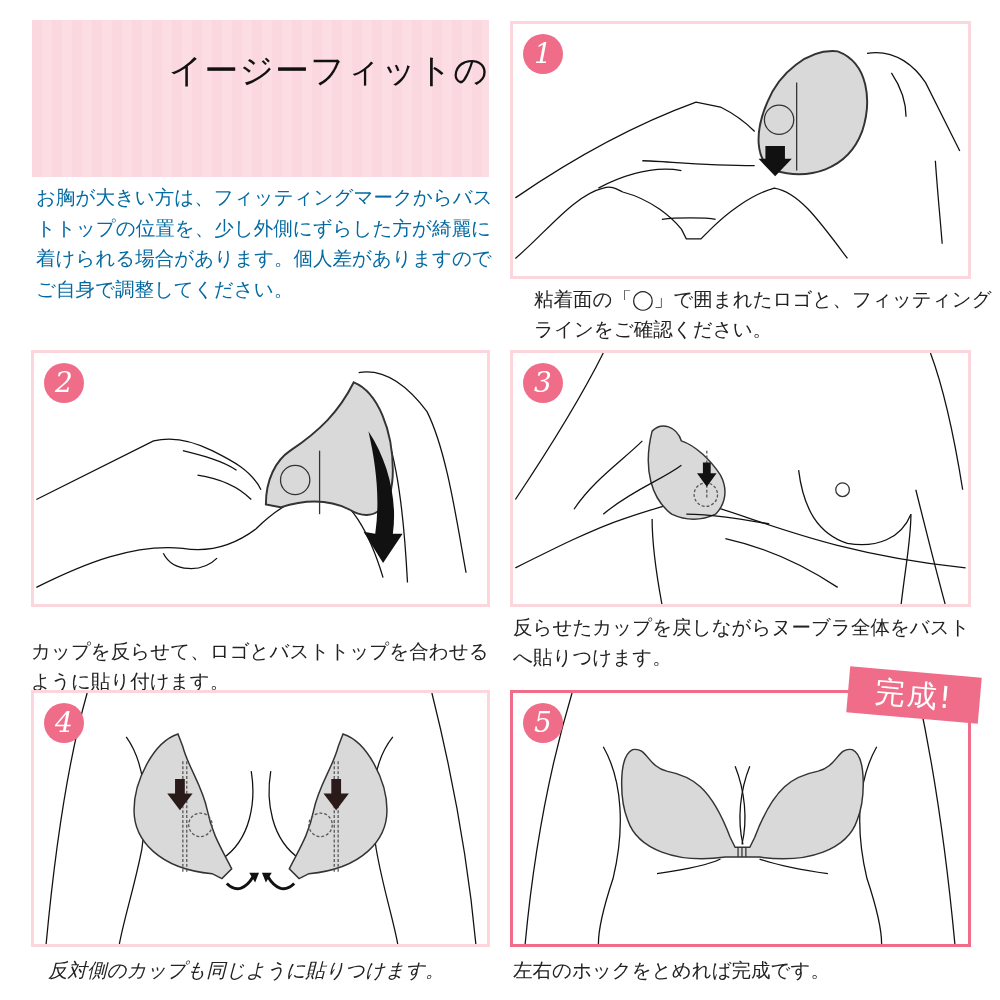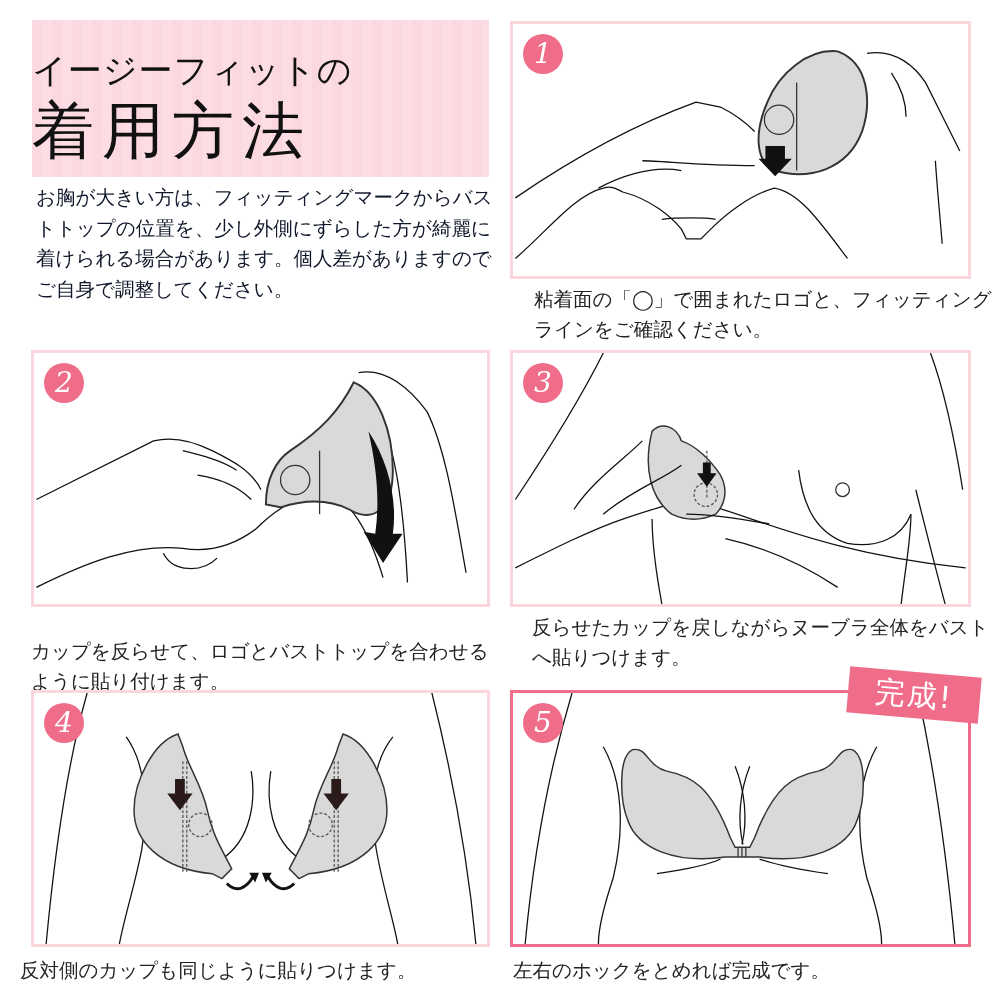--- a/index.html
+++ b/index.html
@@ -2,36 +2,36 @@
 <html><head>
 <meta charset="utf-8">
 <style>
   * { box-sizing: border-box; margin: 0; padding: 0; }
   html, body { width: 1000px; height: 1000px; background: #ffffff; overflow: hidden; }
   body { position: relative; font-family: "DejaVu Sans", "Liberation Sans", sans-serif; color: #222; }
 
   .header-box {
     position: absolute; left: 32px; top: 20px; width: 457px; height: 157px;
     background: repeating-linear-gradient(90deg, #fbd8df 0px, #fbd8df 10px, #fcdde3 10px, #fcdde3 20px);
-    text-align: left;
+    text-align: right;
     padding-left: 24px;
   }
   .header-sub {
     position: absolute; left: 0; right: 0; top: 28px;
     font-family: "DejaVu Serif", "Liberation Serif", serif;
     font-size: 34px; letter-spacing: 1px; color: #111;
   }
   .header-main {
     position: absolute; left: 0; right: 0; top: 80px;
     font-family: "DejaVu Serif", "Liberation Serif", serif;
     font-size: 62px; letter-spacing: 8px; color: #111; line-height: 1;
   }
   .intro {
     position: absolute; left: 36px; top: 183px; width: 460px;
-    font-size: 19.5px; line-height: 30.5px; color: #0f172a; font-family: Liberation Serif, serif;
+    font-size: 19.5px; line-height: 30.5px; color: #0369a1; font-family: Liberation Serif, serif;
   }
 
   .panel {
     position: absolute; border: 3px solid #fbd6dd; background: #fff; overflow: hidden;
   }
   .panel.final { border-color: #f06d8a; }
   .panel svg { position: absolute; left: 0; top: 0; width: 100%; height: 100%; }
 
   .badge {
     position: absolute; left: 10px; top: 10px; width: 40px; height: 40px; border-radius: 50%;
@@ -49,21 +49,20 @@
     background: #f06d8a; color: #fff; font-size: 30px; line-height: 46px; text-align: center;
     transform: rotate(5deg); z-index: 5; letter-spacing: 2px;
     font-family: "DejaVu Sans", sans-serif;
   }
 </style>
 </head>
 <body>
 
 <div class="header-box">
   <div class="header-sub">イージーフィットの</div>
-  <div class="header-main">着用方法</div>
 </div>
 <div class="intro">お胸が大きい方は、フィッティングマークからバストトップの位置を、少し外側にずらした方が綺麗に着けられる場合があります。個人差がありますのでご自身で調整してください。</div>
 
 <div class="panel" style="left:510px; top:21px; width:461px; height:258px;">
   <div class="badge">1</div>
   <svg viewBox="0 0 461 258" fill="none" stroke="#111" stroke-width="1.3">
     <path d="M0 178 C70 130 130 100 185 80 L210 85 C230 95 240 105 245 110"></path>
     <path d="M130 140 C150 140 190 145 245 145"></path>
     <path d="M85 168 C110 155 140 145 170 150"></path>
     <path d="M0 240 C30 215 60 175 90 168 C100 165 105 170 110 172 C140 180 160 198 170 210 L175 220 L190 220 L200 210 C215 195 240 175 265 168 C290 172 310 200 340 240"></path>
@@ -118,21 +117,21 @@
       <path d="M140 80 C150 70 165 75 170 90 C185 95 200 110 210 125 C218 140 215 155 205 165 C190 172 175 172 160 165 C140 150 130 120 140 80 Z" fill="#d9d9d9" stroke="#333" stroke-width="1.5"></path>
       <circle cx="195" cy="145" r="12" fill="none" stroke="#555" stroke-dasharray="3 2"></circle>
       <line x1="196" y1="100" x2="196" y2="150" stroke="#555" stroke-dasharray="3 2"></line>
     </g>
     <path d="M192 112 L200 112 L200 123 L206 123 L196 137 L186 123 L192 123 Z" fill="#111" stroke="none"></path>
     <path d="M130 90 C110 110 80 130 60 160"></path>
     <path d="M170 115 C150 130 120 140 90 165"></path>
     <path d="M175 165 C200 165 230 170 260 175"></path>
   </svg>
 </div>
-<div class="caption" style="left:532px; top:613px; width:465px;">反らせたカップを戻しながらヌーブラ全体をバストへ貼りつけます。</div>
+<div class="caption" style="left:513px; top:613px; width:465px;">反らせたカップを戻しながらヌーブラ全体をバストへ貼りつけます。</div>
 
 <div class="panel" style="left:31px; top:690px; width:459px; height:257px;">
   <div class="badge">4</div>
   <svg viewBox="0 0 459 257" fill="none" stroke="#111" stroke-width="1.3">
     <path d="M52 0 C35 60 20 150 10 257"></path>
     <path d="M405 0 C420 60 440 150 450 257"></path>
     <path d="M92 45 C110 70 115 110 108 160 C100 200 90 230 85 257"></path>
     <path d="M365 45 C345 70 340 110 348 160 C355 200 365 230 370 257"></path>
     <path d="M220 80 C225 110 220 150 190 170"></path>
     <path d="M240 80 C235 110 240 150 270 170"></path>
@@ -149,21 +148,21 @@
       <line x1="305" y1="70" x2="305" y2="185" stroke="#555" stroke-dasharray="3 2"></line>
     </g>
     <path d="M142 88 L152 88 L152 103 L160 103 L147 120 L134 103 L142 103 Z" fill="#2a1a1a" stroke="none"></path>
     <path d="M302 88 L312 88 L312 103 L320 103 L307 120 L294 103 L302 103 Z" fill="#2a1a1a" stroke="none"></path>
     <path d="M195 195 C205 205 215 200 222 188" stroke="#111" stroke-width="3"></path>
     <path d="M218 184 L228 184 L224 194 Z" fill="#111" stroke="none"></path>
     <path d="M264 195 C254 205 244 200 237 188" stroke="#111" stroke-width="3"></path>
     <path d="M241 184 L231 184 L235 194 Z" fill="#111" stroke="none"></path>
   </svg>
 </div>
-<div class="caption" style="left:20px; top:956px; width:470px;">反対側のカップも同じように貼りつけます。</div>
+<div class="caption" style="left:48px; top:956px; width:470px;font-style:italic;">反対側のカップも同じように貼りつけます。</div>
 
 <div class="panel final" style="left:510px; top:690px; width:461px; height:257px;">
   <div class="badge">5</div>
   <svg viewBox="0 0 461 257" fill="none" stroke="#111" stroke-width="1.3">
     <path d="M58 0 C40 60 20 150 10 257"></path>
     <path d="M412 0 C425 60 440 150 450 257"></path>
     <path d="M90 55 C110 90 112 140 100 190 C90 220 85 240 85 257"></path>
     <path d="M370 55 C350 90 348 140 360 190 C370 220 375 240 375 257"></path>
     <path d="M225 75 C235 100 238 130 232 155"></path>
     <path d="M240 75 C230 100 227 130 233 155"></path>

